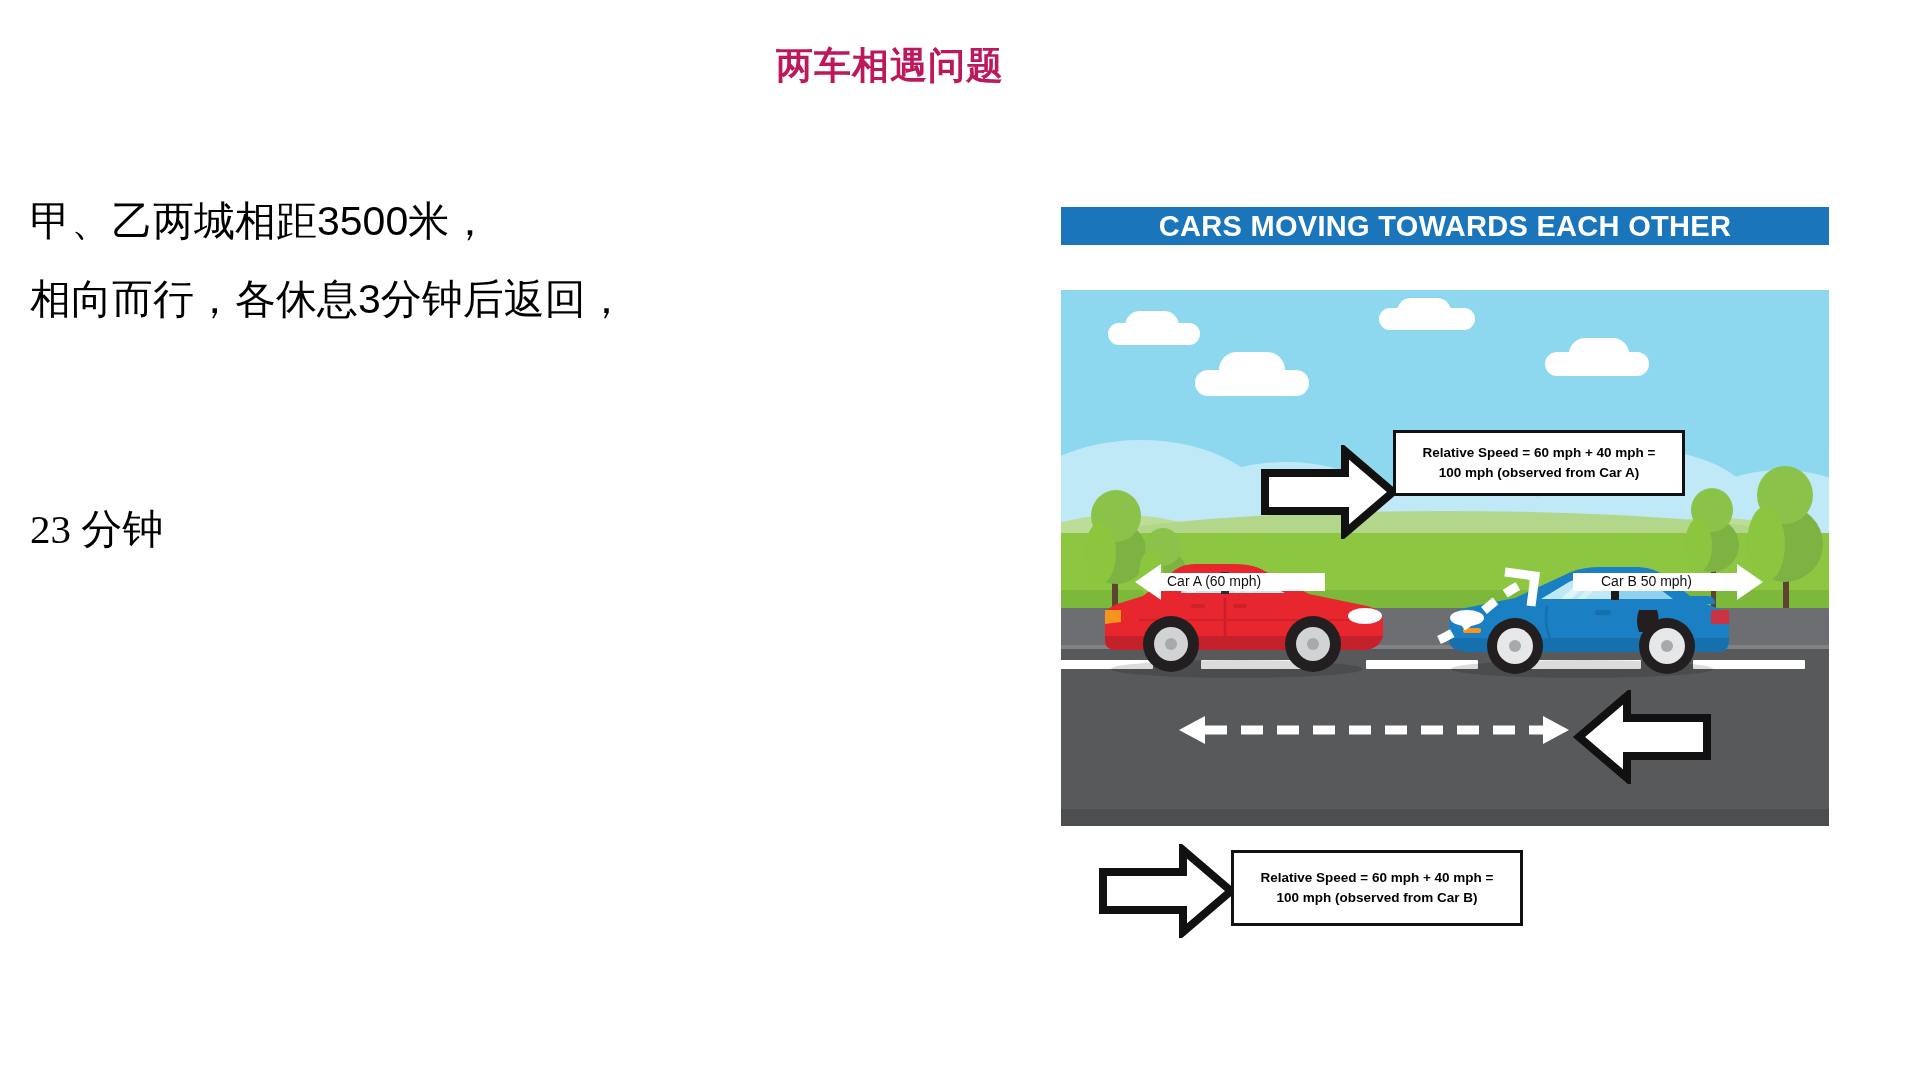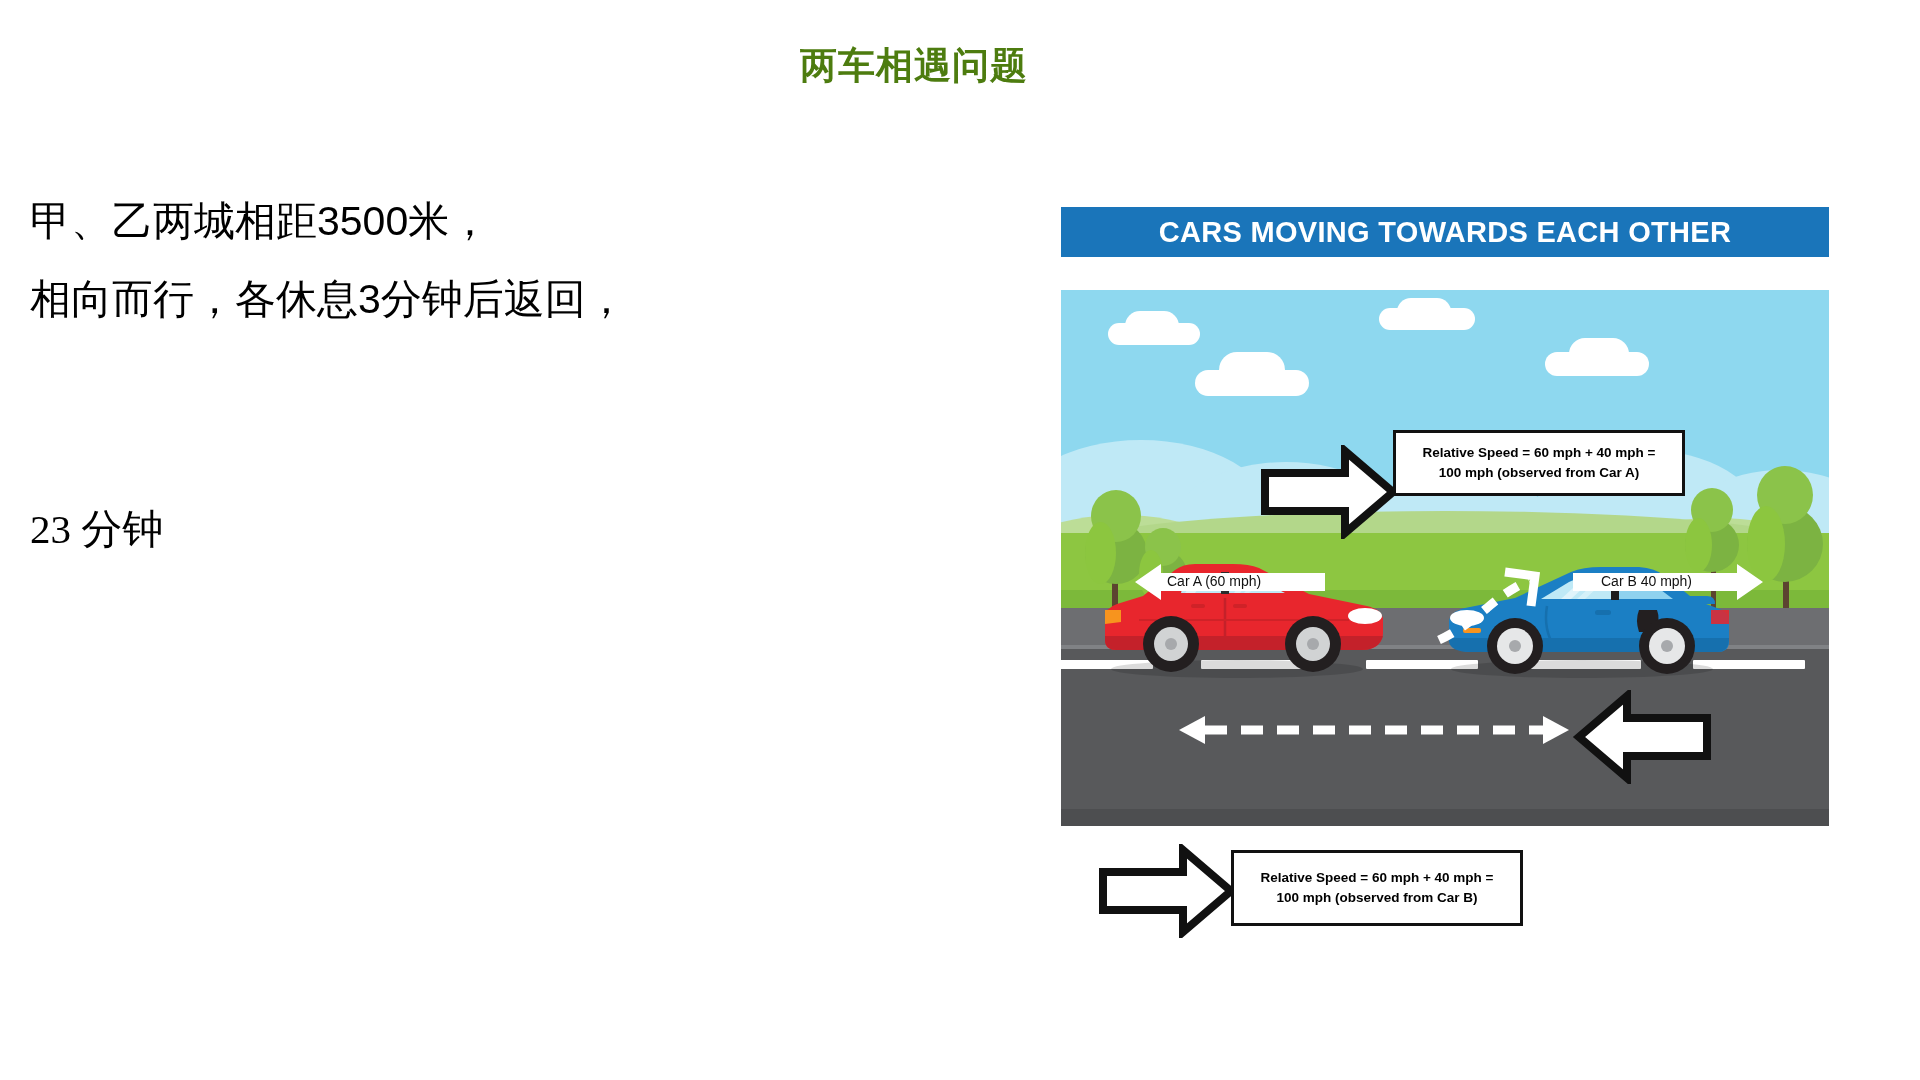--- a/index.html
+++ b/index.html
@@ -21,22 +21,21 @@
   #slide-title {
     position: absolute;
     top: 44px;
     left: 0;
     width: 1780px;
     text-align: center;
     font-size: 37px;
     font-weight: bold;
     letter-spacing: 1px;
     line-height: 1.2;
-    color: #4d7c0f;
-    padding-left: 24px;
+    color: #be185d;
   }
 
   
   #problem-block {
     position: absolute;
     left: 30px;
     top: 182px;
     width: 870px;
   }
   .problem-line {
@@ -64,21 +63,21 @@
     width: 768px;
     height: 757px;
   }
 
   
   #banner {
     position: absolute;
     left: 0;
     top: 0;
     width: 768px;
-    height: 50px;
+    height: 38px;
     background: #1a75ba;
     display: flex;
     align-items: center;
     justify-content: center;
   }
   #banner-title {
     color: #ffffff;
     font-size: 29px;
     font-weight: bold;
     letter-spacing: 0.3px;
@@ -429,21 +428,21 @@
     </svg>
 
     <svg style="position:absolute; left:74px; top:272px;" width="190" height="40" viewBox="0 0 190 40">
       <path d="M0,20 L26,2 L26,11 L190,11 L190,29 L26,29 L26,38 Z" fill="#ffffff"></path>
     </svg>
     <div class="tag-label" style="left:106px; top:283px;">Car A (60 mph)</div>
 
     <svg style="position:absolute; left:512px; top:272px;" width="190" height="40" viewBox="0 0 190 40">
       <path d="M190,20 L164,2 L164,11 L0,11 L0,29 L164,29 L164,38 Z" fill="#ffffff"></path>
     </svg>
-    <div class="tag-label" style="left:540px; top:283px;">Car B 40 mph)</div>
+    <div class="tag-label" style="left:540px; top:283px;">Car B 50 mph)</div>
 
     <svg class="block-arrow" style="left:200px; top:155px;" width="136" height="94" viewBox="0 0 136 94">
       <polygon points="4,28 84,28 84,6 132,47 84,88 84,66 4,66" fill="#ffffff" stroke="#111111" stroke-width="8" stroke-linejoin="miter"></polygon>
     </svg>
 
     <div class="callout-box" style="left:332px; top:140px; width:292px; height:66px; flex-direction:column;">
       <span>Relative Speed = 60 mph + 40 mph =</span>
       <span>100 mph (observed from Car A)</span>
     </div>
 

